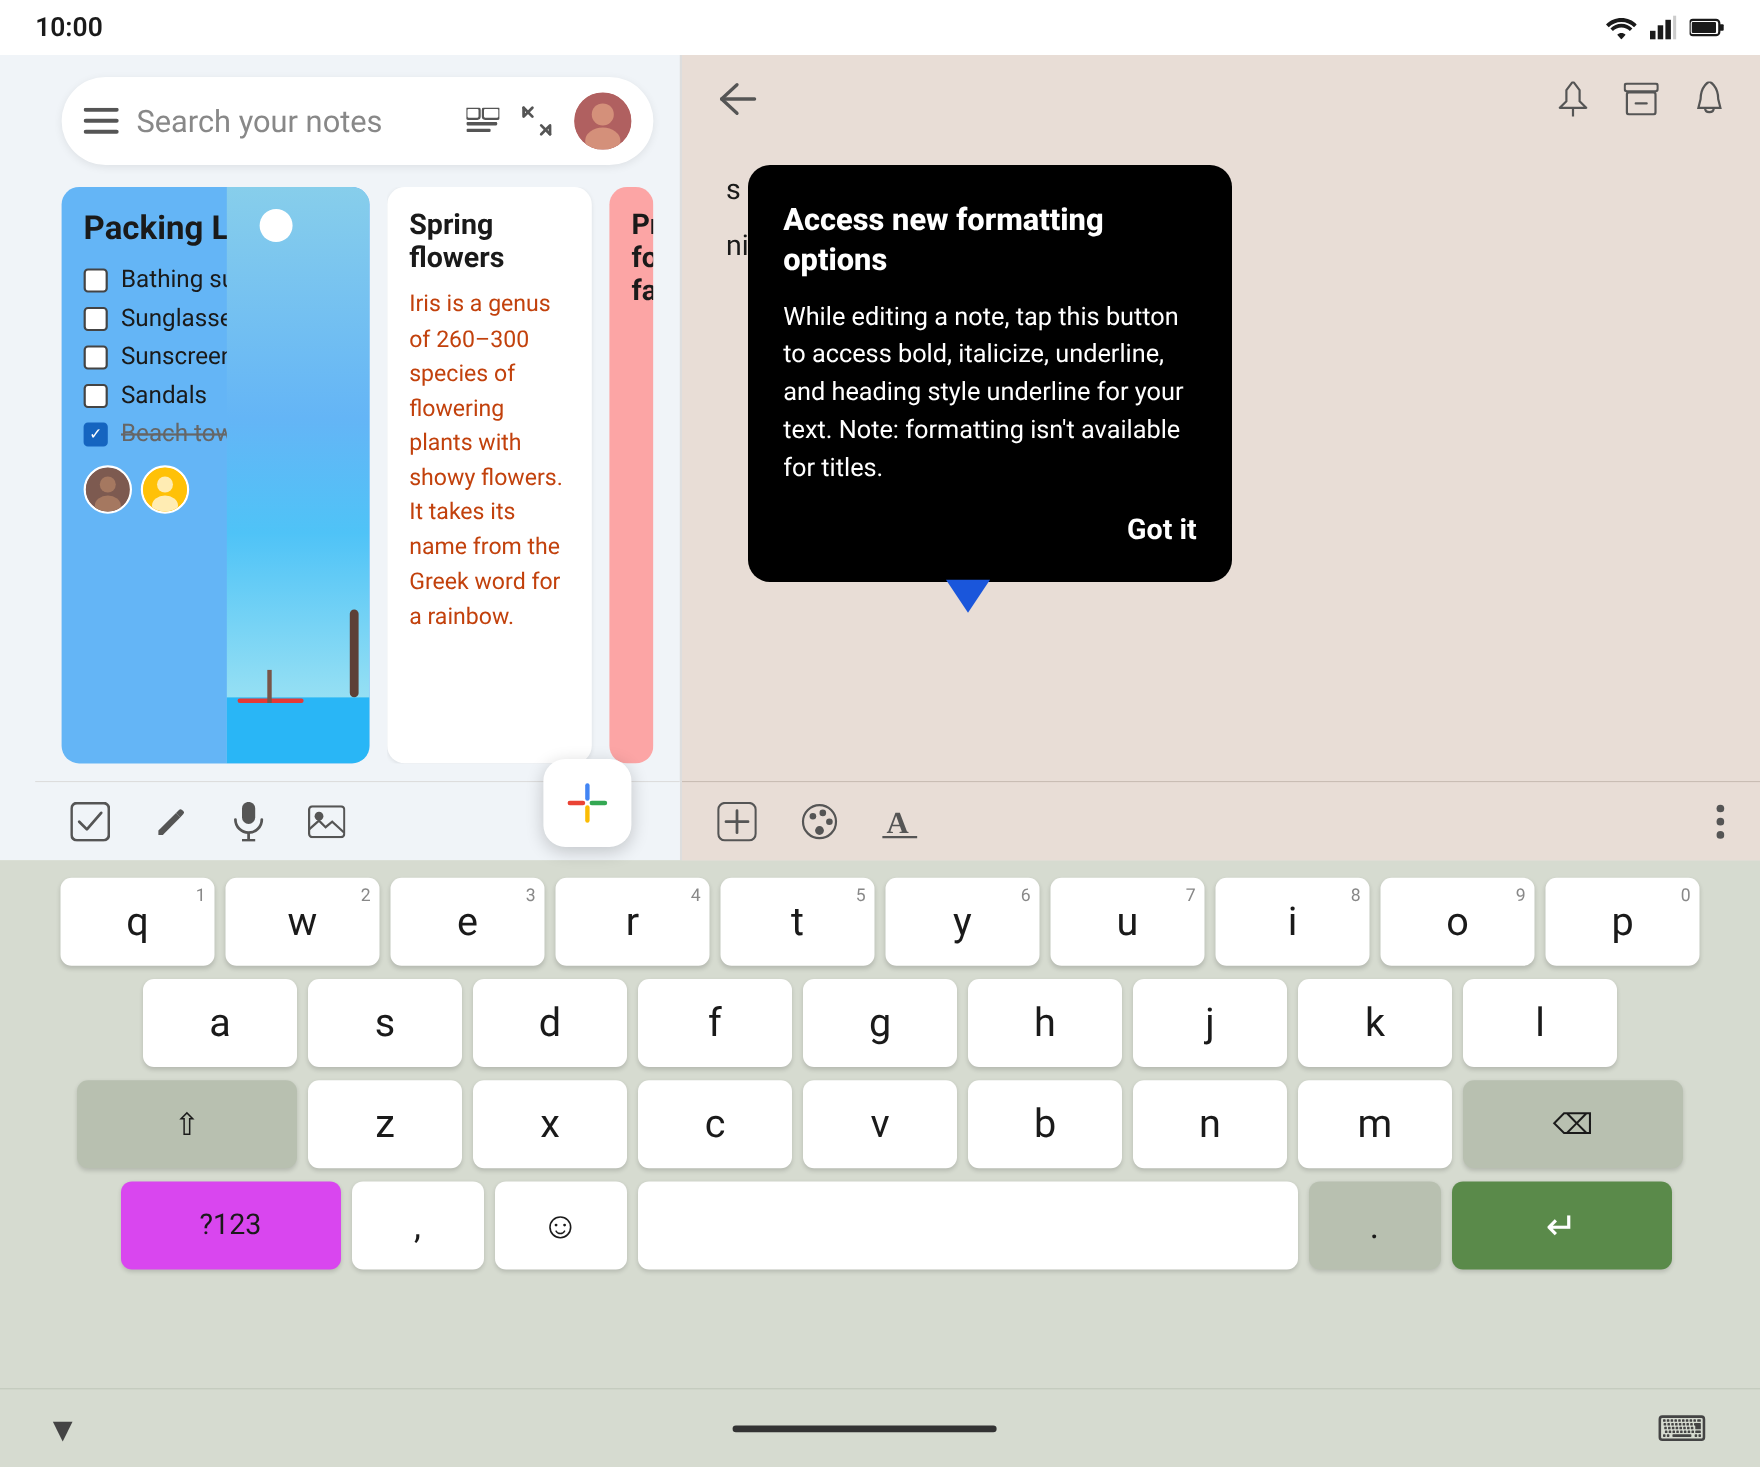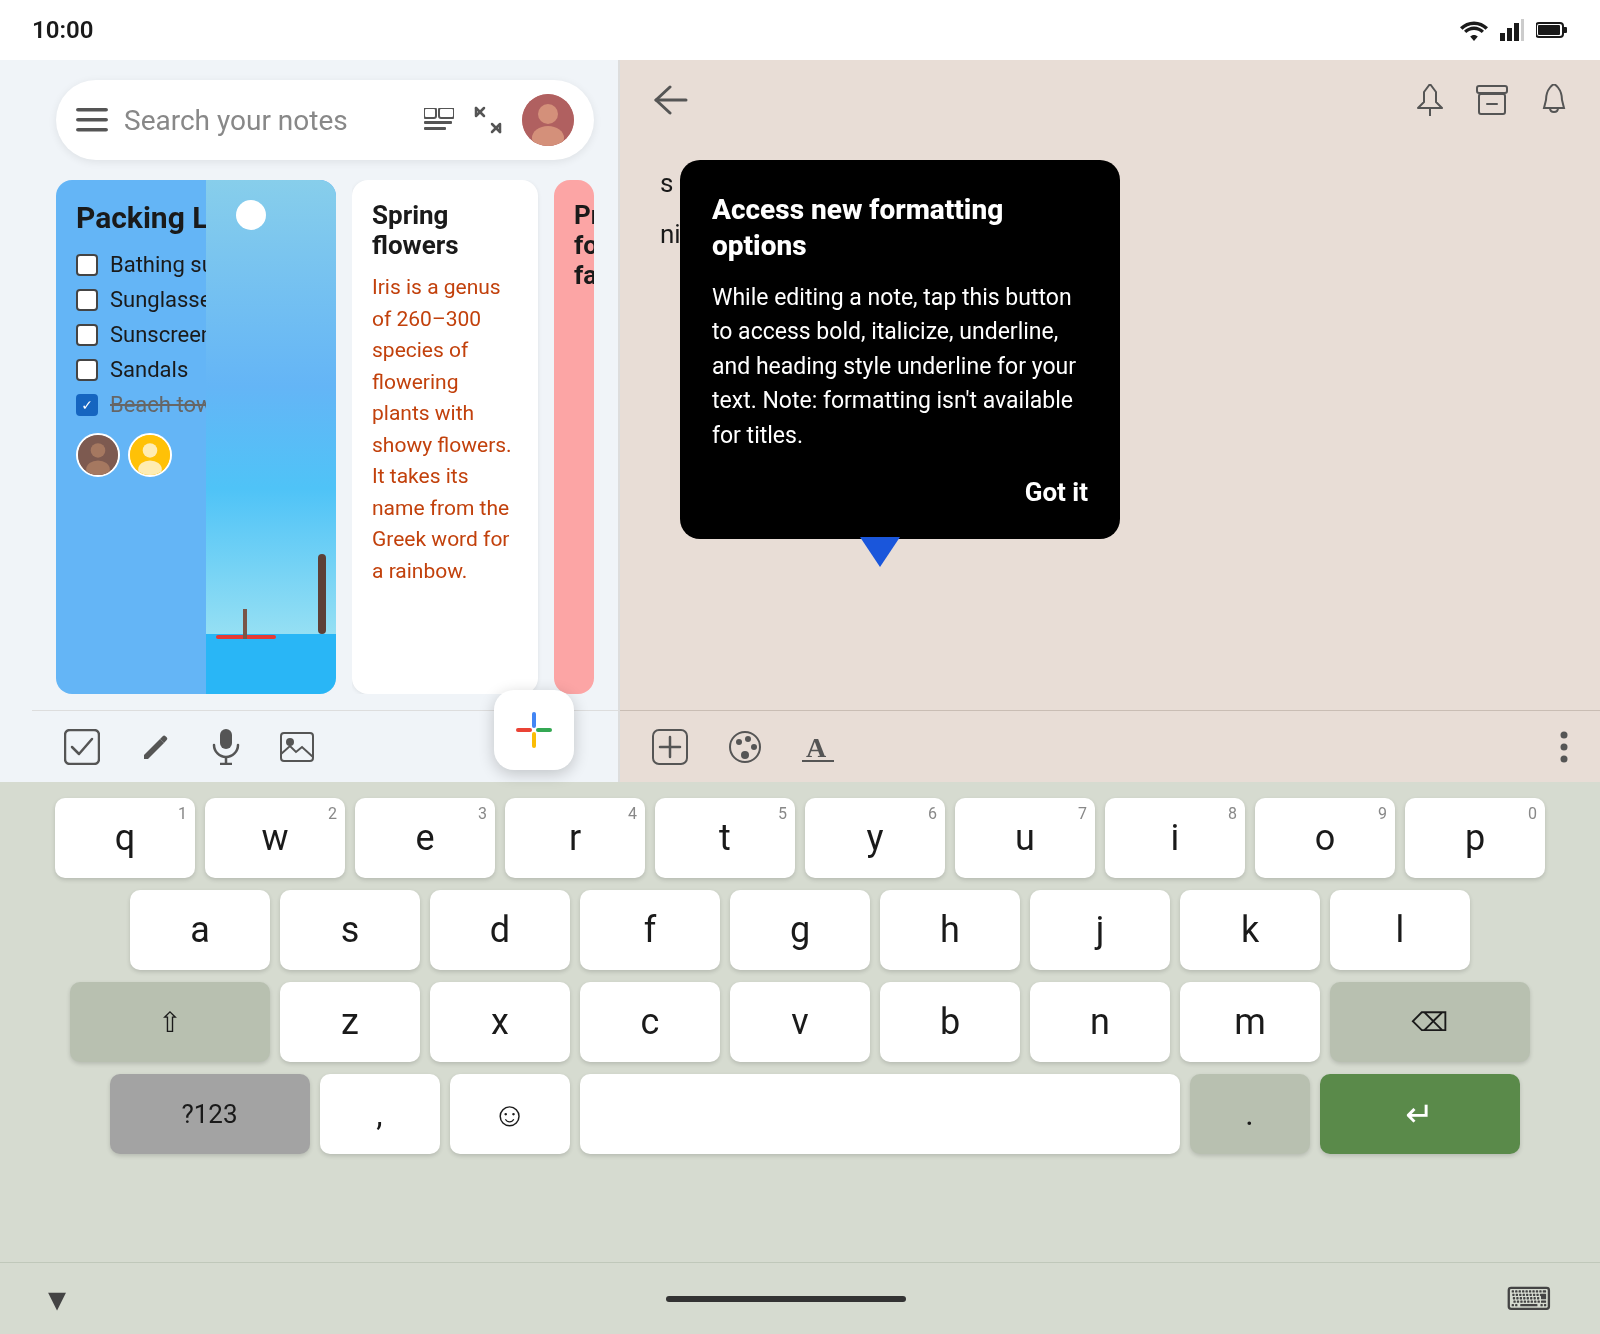--- a/index.html
+++ b/index.html
@@ -15,21 +15,21 @@
 
     
     .status-bar {
       display: flex;
       justify-content: space-between;
       align-items: center;
       padding: 4px 32px;
       background: #fff;
       font-size: 24px;
       font-weight: 600;
-      height: 60px;
+      height: 50px;
     }
     .status-bar-left { color: #1a1a1a; }
     .status-bar-right { display: flex; gap: 12px; align-items: center; color: #1a1a1a; }
 
     
     .main-split {
       display: flex;
       flex: 1;
       height: 0;
     }
@@ -356,21 +356,21 @@
     }
     .key-emoji {
       background: #fff;
       font-size: 32px;
     }
     .key-dot {
       background: #b8c0b0;
       font-size: 28px;
     }
     .key-num {
-      background: #a3a3a3;
+      background: #d946ef;
       font-size: 26px;
       margin-left: 29px;
     }
 
     
     .nav-bar {
       height: 72px;
       background: #d6dbd0;
       display: flex;
       align-items: center;

